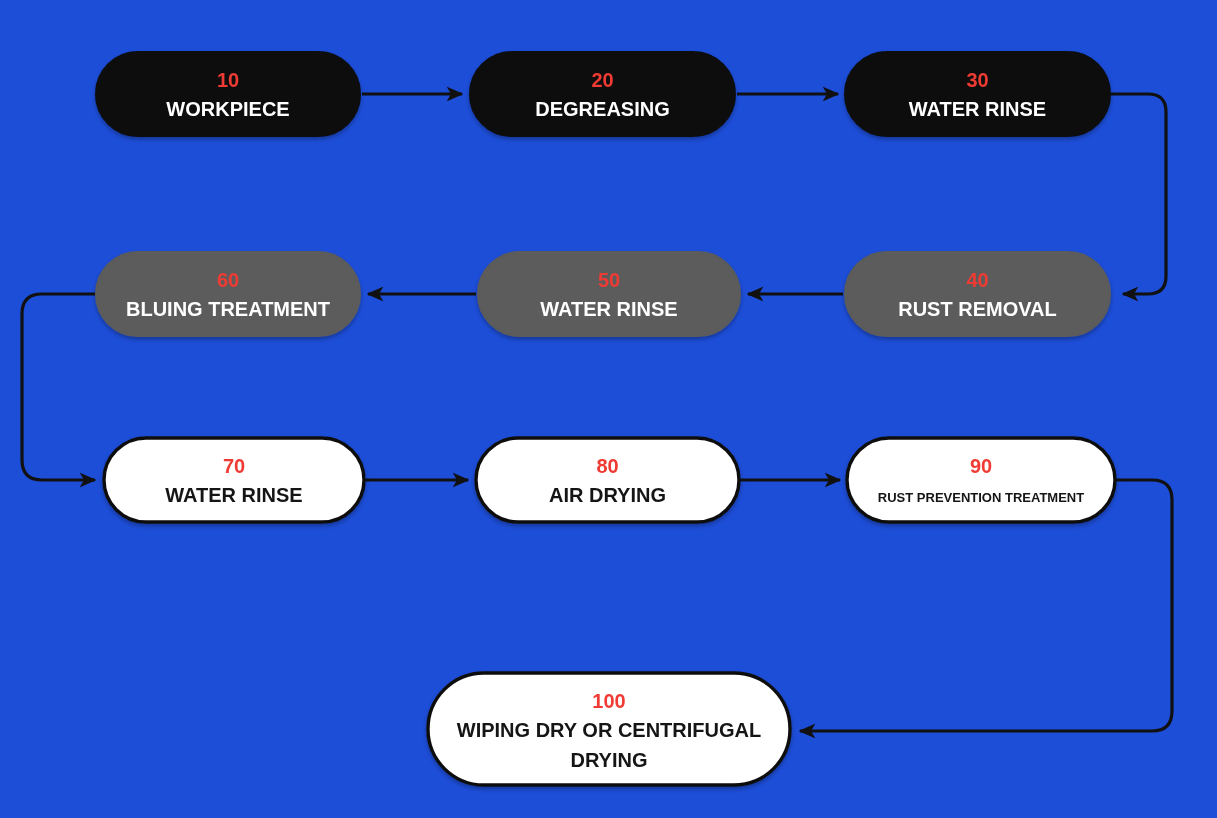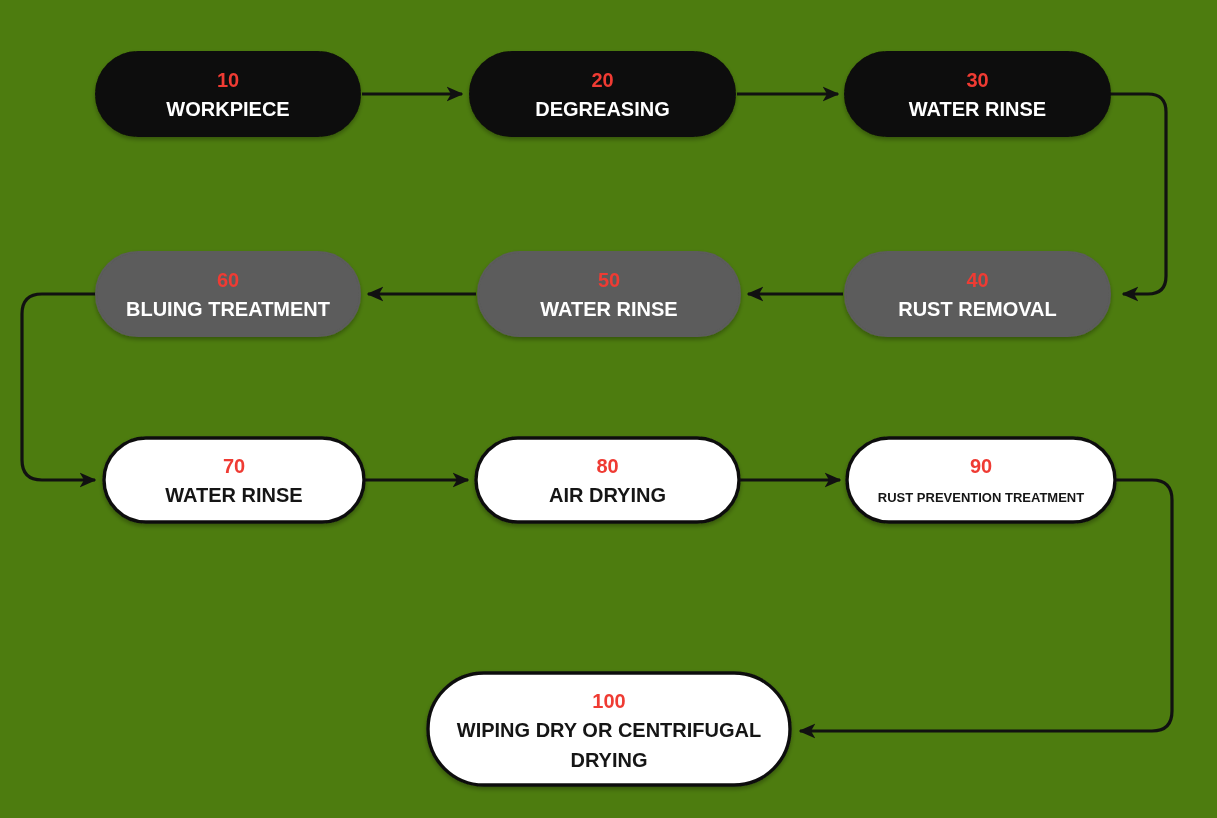--- a/index.html
+++ b/index.html
@@ -10,21 +10,21 @@
   body {
     width: 1217px;
     height: 818px;
     font-family: "Liberation Sans", sans-serif;
     overflow: hidden;
   }
   #flow-root {
     position: relative;
     width: 1217px;
     height: 818px;
-    background: #4d7c0f;
+    background: #1d4ed8;
   }
   svg.flow-canvas {
     position: absolute;
     left: 0;
     top: 0;
     width: 1217px;
     height: 818px;
   }
   .node-shape {
     stroke-linejoin: round;

